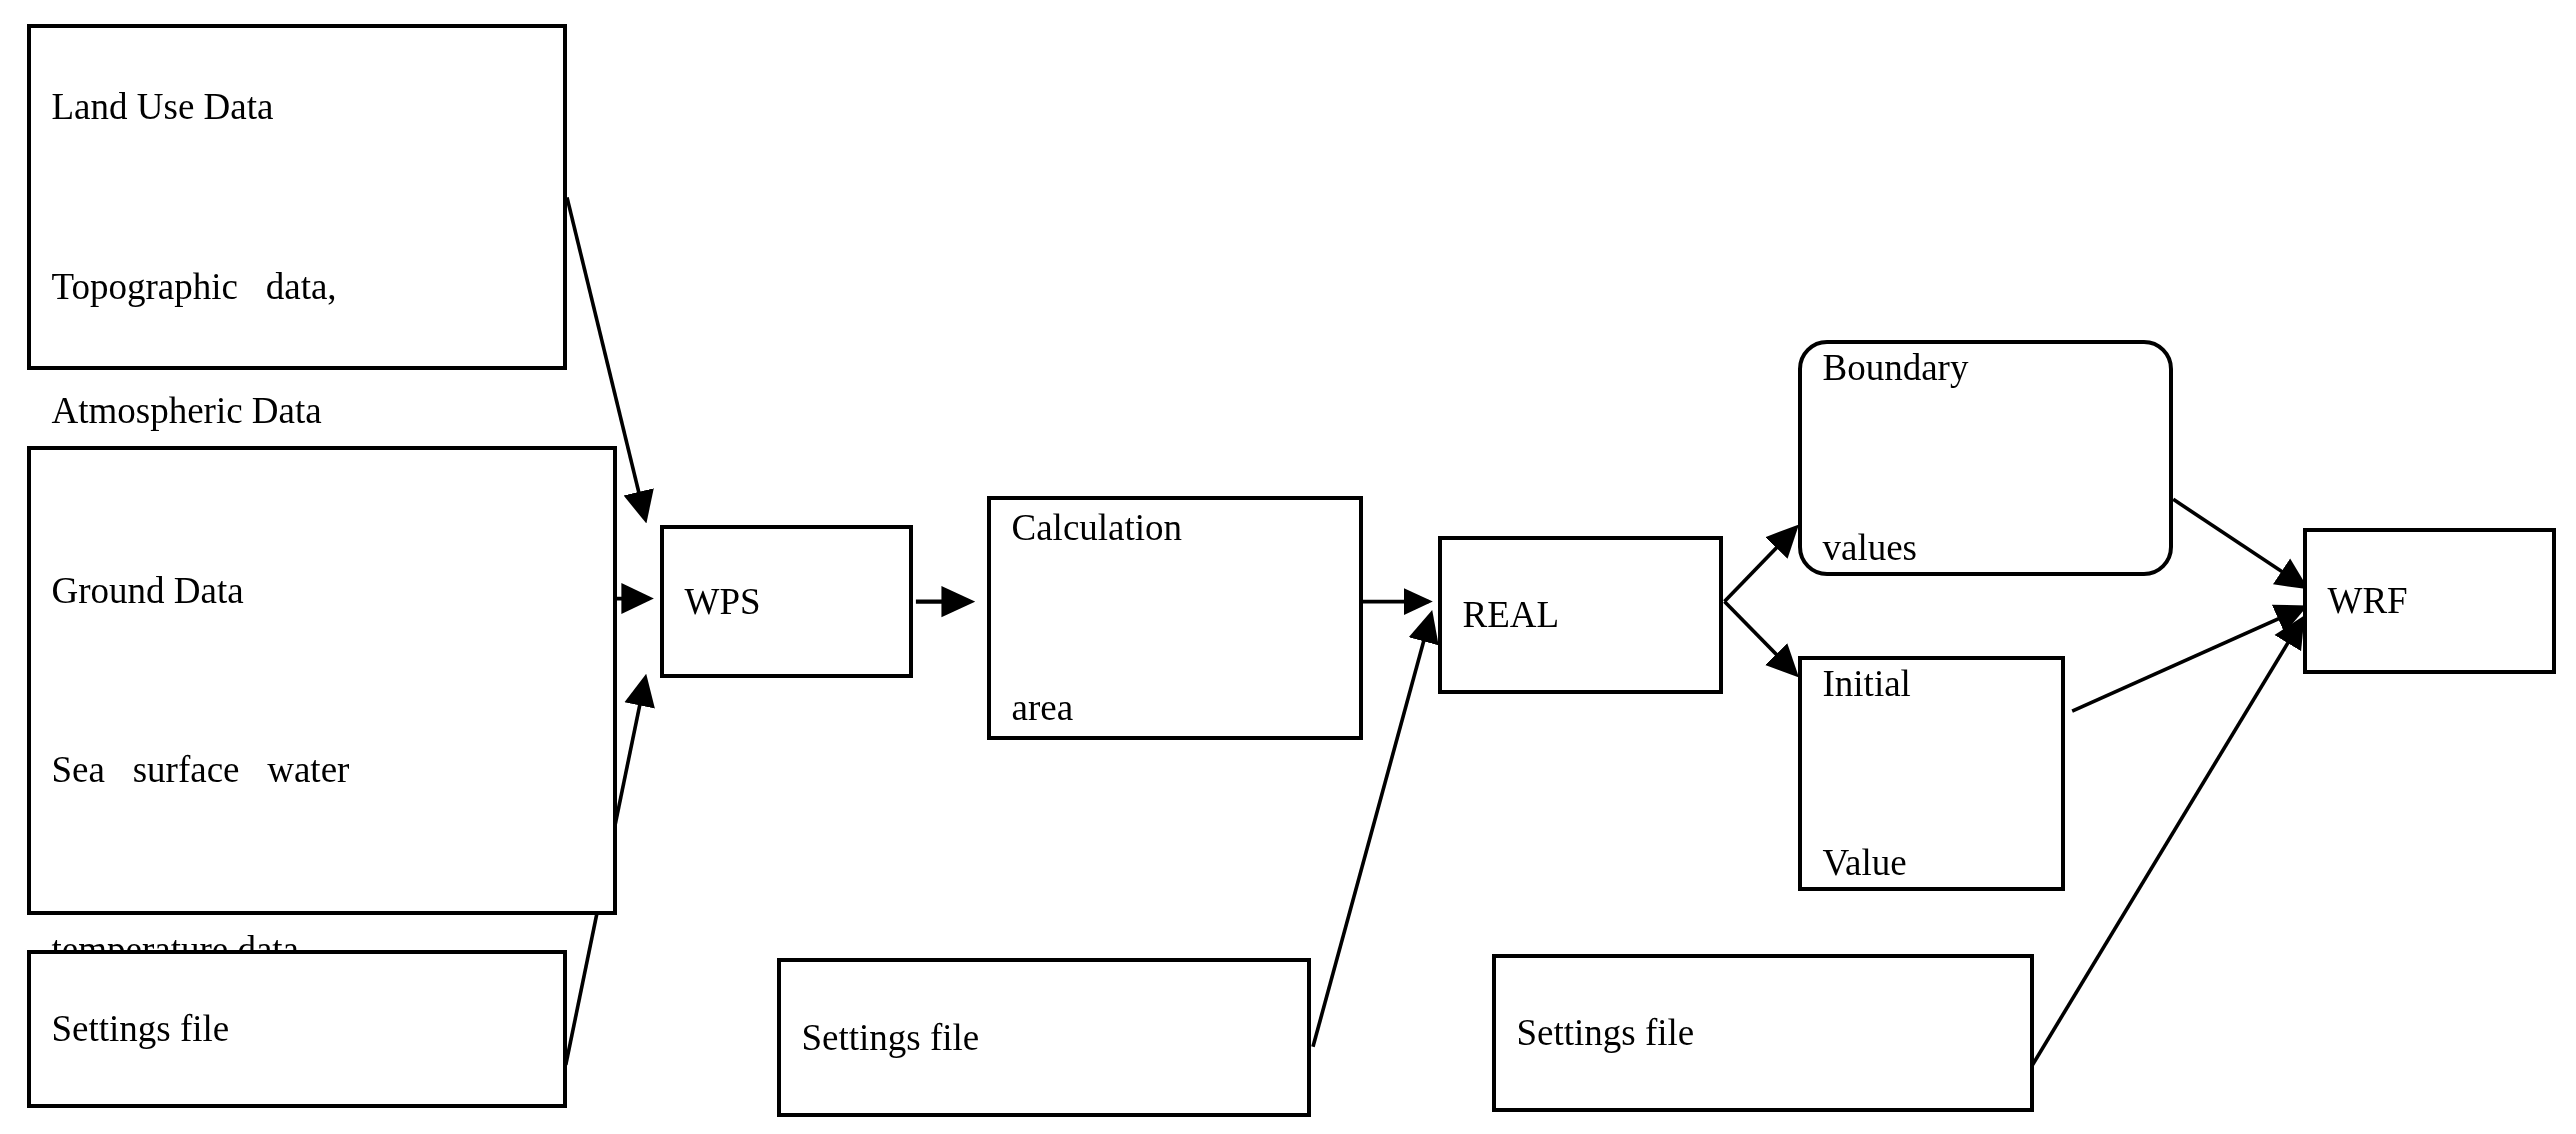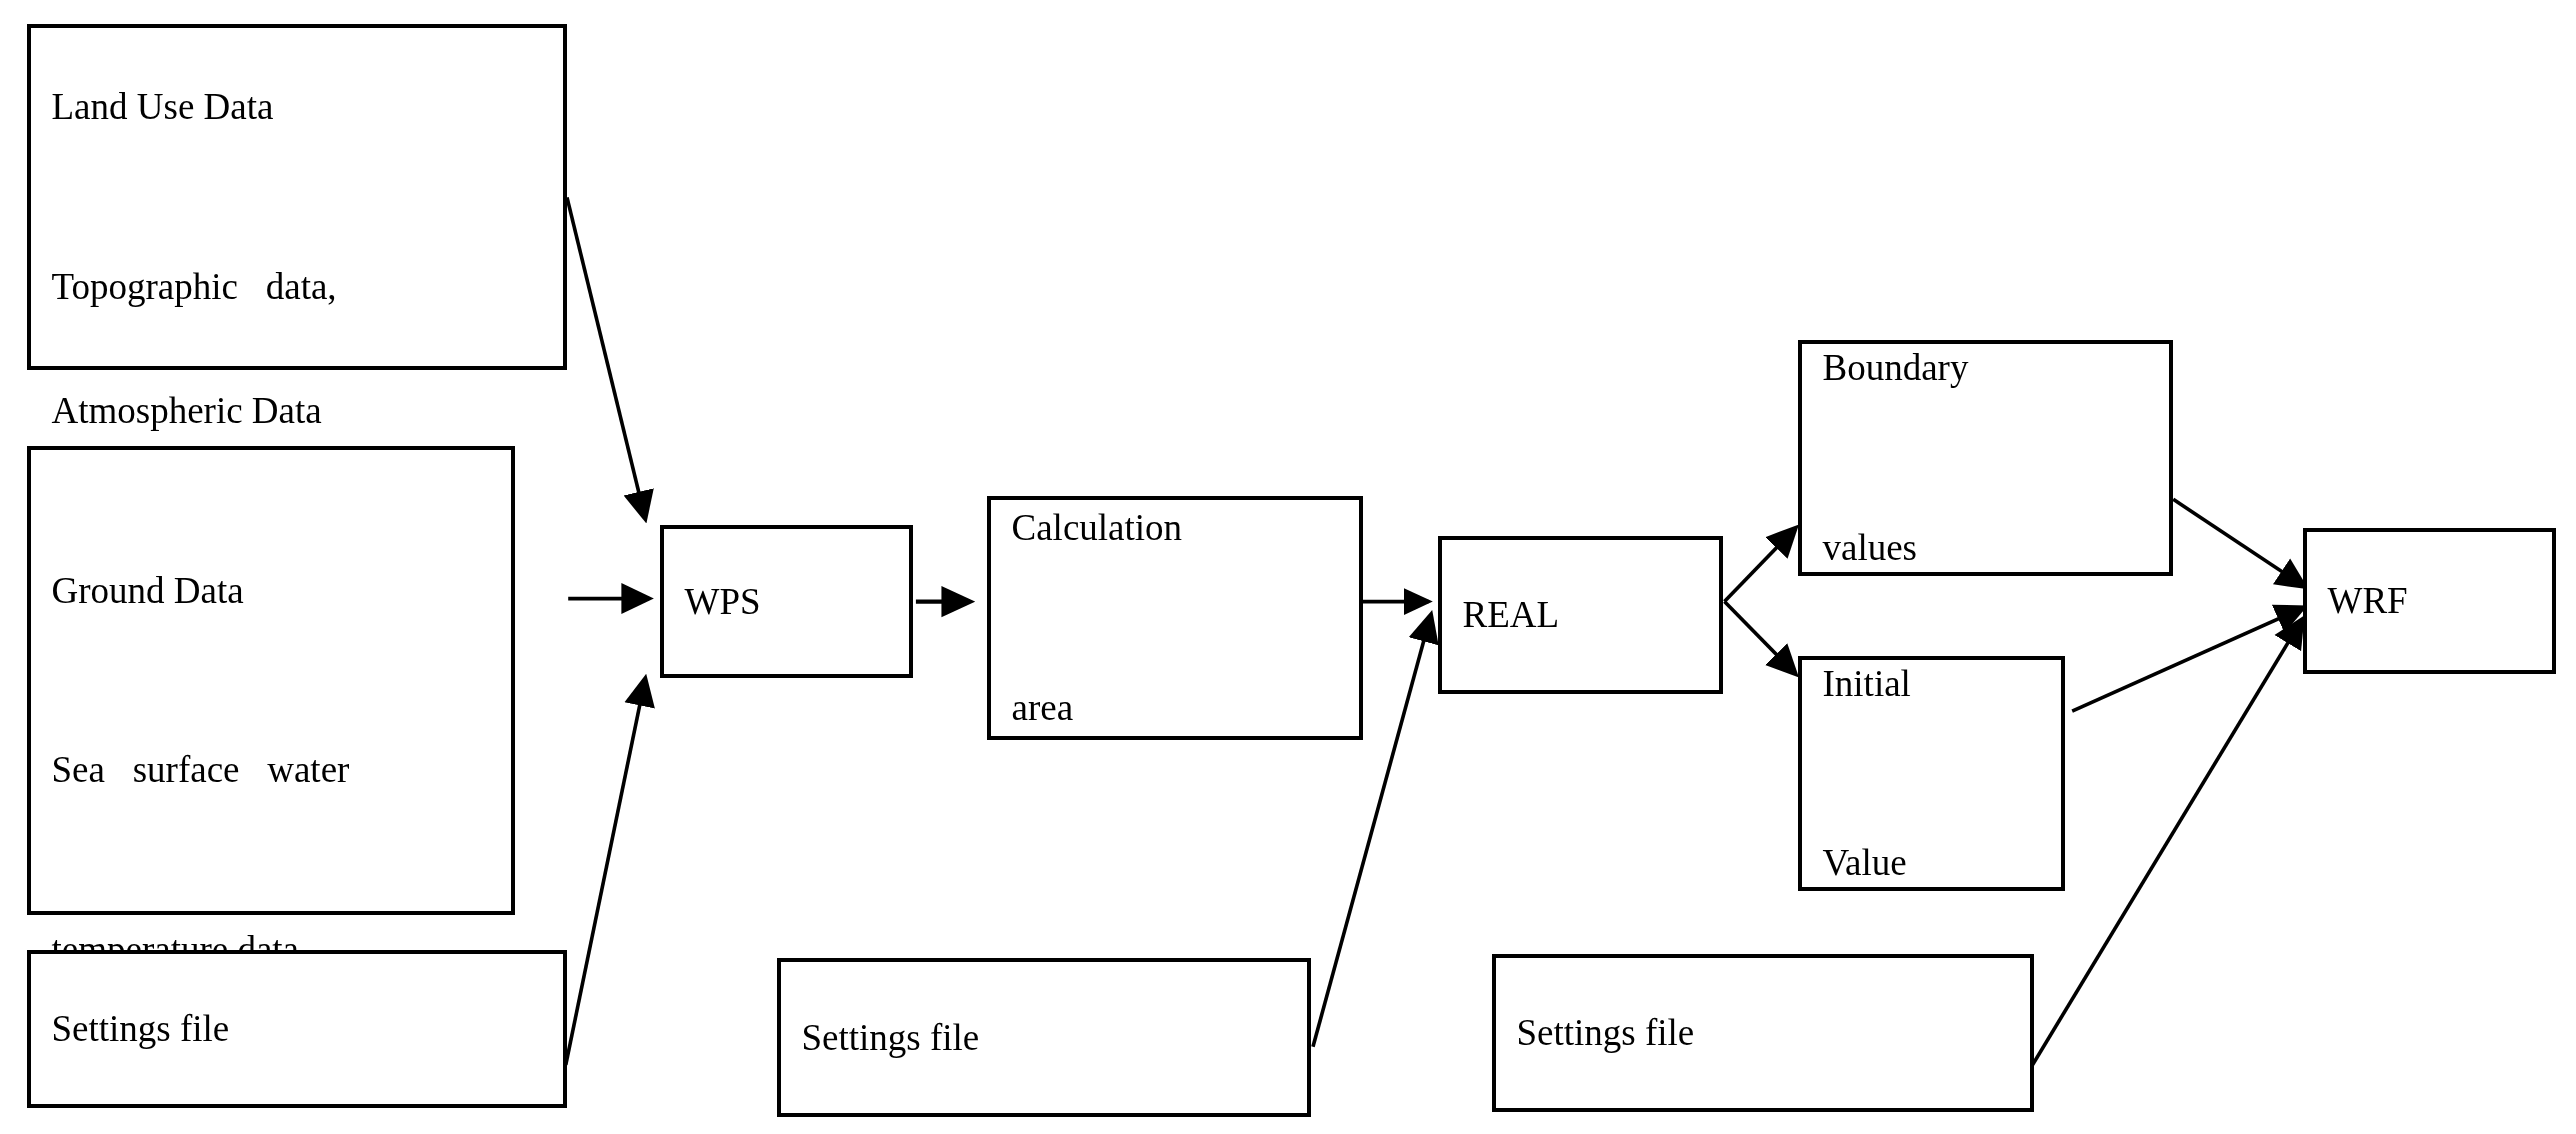--- a/index.html
+++ b/index.html
@@ -90,21 +90,21 @@
     <line x1="3372" y1="1780" x2="3826" y2="1030" stroke="#000000" stroke-width="6" marker-end="url(#arrowhead)"></line>
   </svg>
 
   <div class="node-box" style="left:27px; top:24px; width:540px; height:346px;">
     <div class="node-text pad-left">
       <span class="node-line">Land Use Data</span>
       <span class="node-line">Topographic   data,</span>
     </div>
   </div>
 
-  <div class="node-box" style="left:27px; top:446px; width:488px; height:469px;">
+  <div class="node-box" style="left:27px; top:446px; width:590px; height:469px;">
     <div class="node-text pad-left">
       <span class="node-line">Atmospheric Data</span>
       <span class="node-line">Ground Data</span>
       <span class="node-line">Sea   surface   water</span>
       <span class="node-line">temperature data</span>
     </div>
   </div>
 
   <div class="node-box center-v" style="left:27px; top:950px; width:540px; height:158px;">
     <div class="node-text pad-left">
@@ -124,21 +124,21 @@
       <span class="node-line">area</span>
     </div>
   </div>
 
   <div class="node-box center-v" style="left:1438px; top:536px; width:285px; height:158px;">
     <div class="node-text pad-left">
       <span class="node-line">REAL</span>
     </div>
   </div>
 
-  <div class="node-box center-v" style="left:1798px; top:340px; width:375px; height:236px;">
+  <div class="node-box center-v" style="left:1798px; top:340px; width:375px; height:236px;border-radius:29px;">
     <div class="node-text pad-left">
       <span class="node-line">Boundary</span>
       <span class="node-line">values</span>
     </div>
   </div>
 
   <div class="node-box center-v" style="left:1798px; top:620px; width:267px; height:235px;margin-top:36px;">
     <div class="node-text pad-left">
       <span class="node-line">Initial</span>
       <span class="node-line">Value</span>

